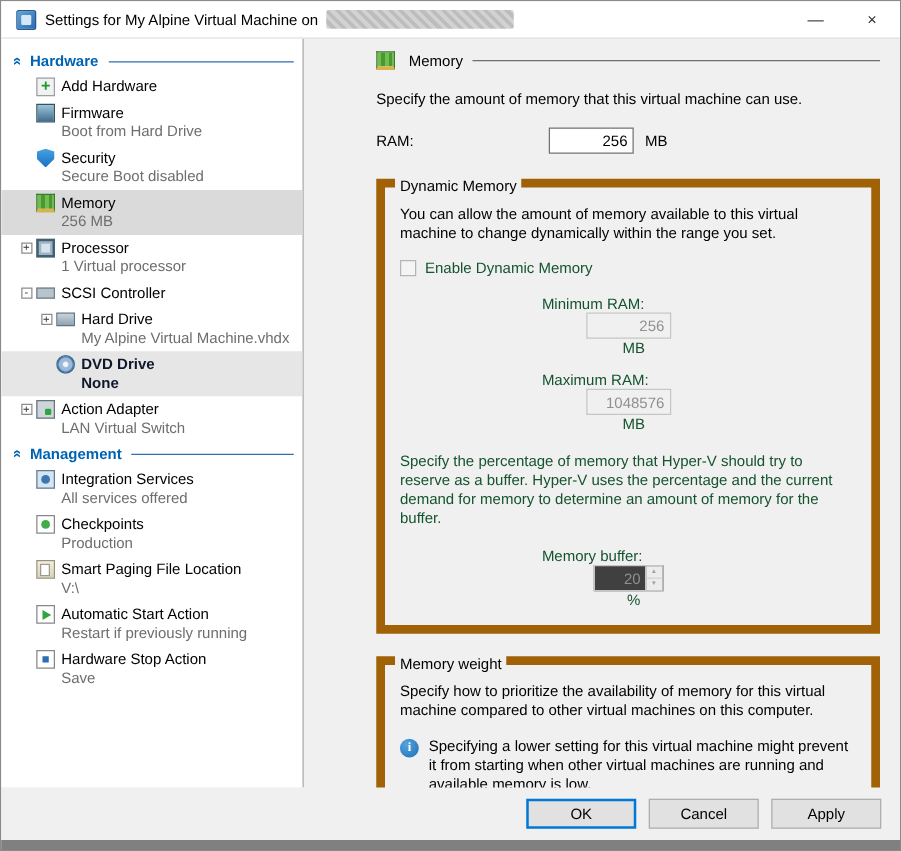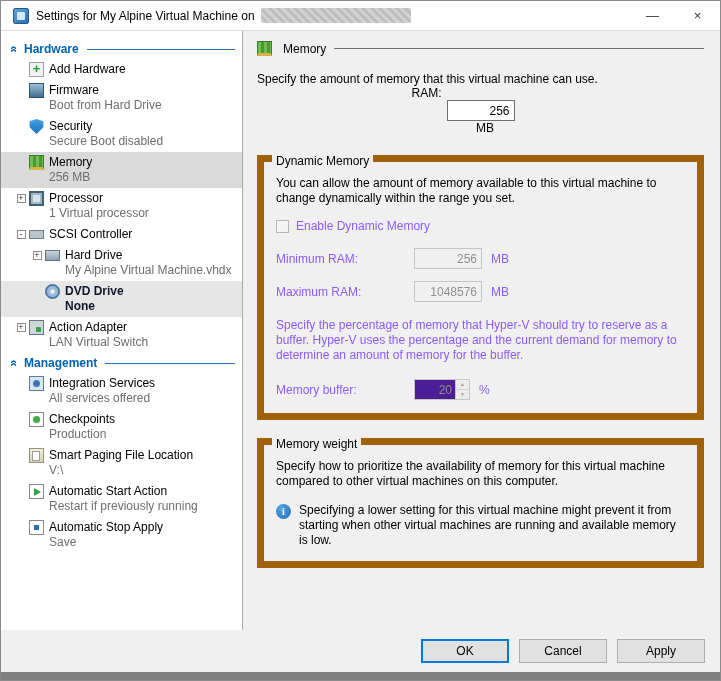--- a/index.html
+++ b/index.html
@@ -10,21 +10,21 @@
   .titlebar { height:30px; background:#fff; display:flex; align-items:center; padding-left:12px; border-bottom:1px solid #dcdcdc; flex:none; }
   .app-icon { width:16px; height:16px; flex:none; background:linear-gradient(135deg,#5ea3d8 0%,#2a6db4 100%); border:1px solid #24598f; border-radius:2px; position:relative; }
   .app-icon::after { content:""; position:absolute; left:3px; top:3px; right:3px; bottom:3px; background:#d6e8f7; border-radius:1px; }
   .title-text { margin-left:7px; white-space:nowrap; }
   .redacted { width:150px; height:15px; margin-left:6px; border-radius:2px;
               background:repeating-linear-gradient(45deg,#d2d2d2 0 3px,#bdbdbd 3px 6px); }
   .tb-spacer { flex:1; }
   .win-btn { width:45px; height:29px; display:flex; align-items:center; justify-content:center; font-size:13px; color:#333; cursor:default; }
 
   
-  .content { flex:1; display:flex; min-height:0; }
+  .content { flex:1; display:flex; min-height:0;gap:44px; }
   .sidebar { width:242px; flex:none; background:#fff; border-right:1px solid #a8a8a8; overflow:hidden; padding-top:8px; }
   .main { flex:1; padding:10px 16px 0 14px; overflow:hidden; }
 
   
   .section-header { display:flex; align-items:center; padding:3px 4px 3px 7px; color:#0063b1; font-weight:bold; }
   .chev { color:#0063b1; font-weight:bold; display:inline-block; transform:rotate(90deg); font-size:12px; width:12px; text-align:center; flex:none; }
   .section-label { margin-left:4px; flex:none; }
   .section-rule { flex:1; height:1px; background:#2f6fb3; margin-left:8px; margin-right:3px; }
 
   .tree-item { display:flex; padding:3px 4px 3px 12px; }
@@ -66,39 +66,39 @@
   .auto-start-icon::after { content:""; position:absolute; left:4px; top:3px; border-left:7px solid #2fa440; border-top:4px solid transparent; border-bottom:4px solid transparent; }
   .auto-stop-icon { background:#fff; border:1px solid #888; }
   .auto-stop-icon::after { content:""; position:absolute; inset:4px; background:#2a6db4; }
 
   
   .main-header { display:flex; align-items:center; }
   .main-header .hdr-label { margin-left:6px; flex:none; }
   .hdr-rule { flex:1; height:1px; background:#6e6e6e; margin-left:8px; }
   .intro { margin-top:16px; }
 
-  .ram-row { display:flex; align-items:center;flex-direction:column; }
+  .ram-row { margin-top:16px; display:flex; align-items:center; }
   .field-label { width:138px; flex:none; }
   .textbox { width:68px; height:21px; background:#fff; border:1px solid #707070; text-align:right; padding:2px 4px; line-height:16px; }
   .unit { margin-left:9px; }
 
   .groupbox { position:relative; border:7px solid #a16207; margin-top:20px; padding:14px 12px 13px 12px; }
   .groupbox-title { position:absolute; top:-8px; left:8px; background:#f0f0f0; padding:0 4px; }
-  .dis { color:#8b5cf6; }
+  .dis { color:#14532d; }
   .gb-desc { line-height:15px; }
 
   .check-row { margin-top:13px; display:flex; align-items:center; }
   .checkbox { width:13px; height:13px; border:1px solid #b5b5b5; background:#f4f4f4; flex:none; margin-right:7px; }
 
-  .num-row { margin-top:12px; display:flex; align-items:center; }
+  .num-row { margin-top:12px; display:flex; align-items:center;flex-direction:column; }
   .textbox.disabled { background:#f0f0f0; border:1px solid #c6c6c6; color:#909090; }
 
   .buffer-desc { margin-top:16px; line-height:15px; }
 
-  .spin-input { width:56px; height:21px; border:1px solid #c6c6c6; background:#4c1d95; display:flex; align-items:stretch; }
+  .spin-input { width:56px; height:21px; border:1px solid #c6c6c6; background:#404040; display:flex; align-items:stretch; }
   .spin-val { flex:1; text-align:right; padding:2px 3px; color:#909090; line-height:16px; }
   .spin-btns { width:14px; flex:none; display:flex; flex-direction:column; border-left:1px solid #c6c6c6; }
   .spin-btns span { flex:1; font-size:5px; line-height:9px; text-align:center; color:#a0a0a0; background:#ececec; }
   .spin-btns .su { border-bottom:1px solid #d5d5d5; }
 
   .weight-box { margin-top:18px; }
   .slider-row { margin-top:14px; display:flex; align-items:center; }
   .slider-low { flex:none; margin-right:10px; }
   .slider-high { flex:none; margin-left:12px; }
   .slider { position:relative; width:202px; height:22px; border:1px solid #8c8c8c; background:#f0f0f0; flex:none; }
@@ -270,21 +270,21 @@
         <div class="tx">
           <div class="lbl">Automatic Start Action</div>
           <div class="sub">Restart if previously running</div>
         </div>
       </div>
 
       <div class="tree-item">
         <span class="tw"></span>
         <span class="icon auto-stop-icon"></span>
         <div class="tx">
-          <div class="lbl">Automatic Stop Apply</div>
+          <div class="lbl">Hardware Stop Action</div>
           <div class="sub">Save</div>
         </div>
       </div>
 
     </div>
 
     <div class="main">
 
       <div class="main-header">
         <span class="icon memory-icon"></span>

